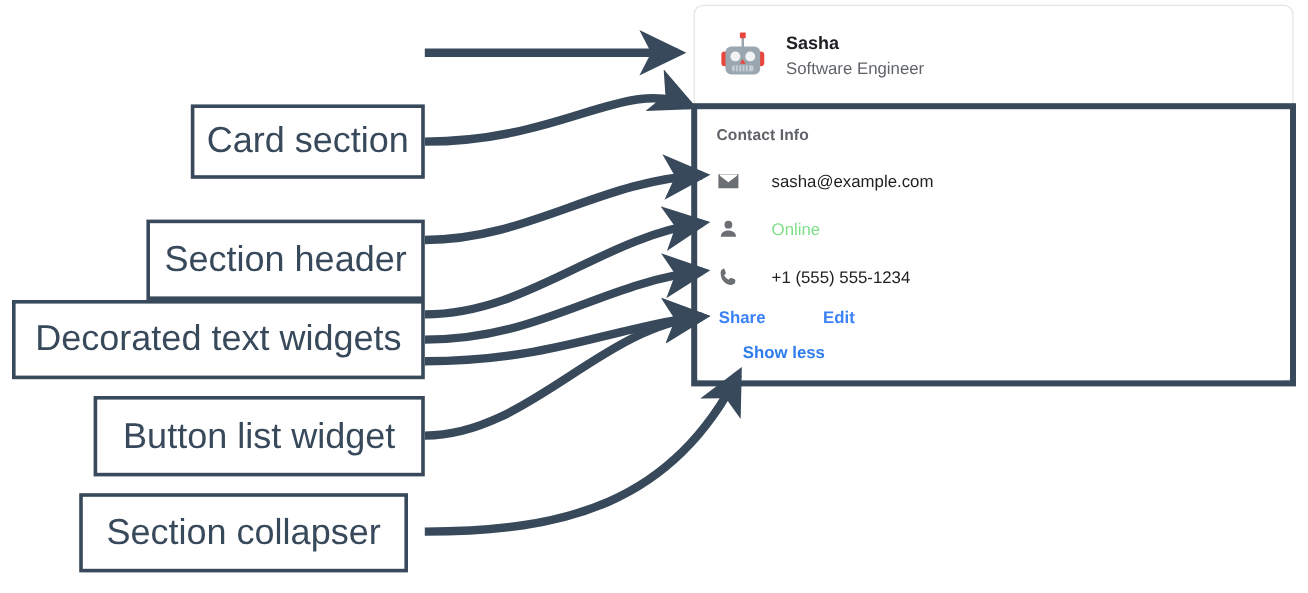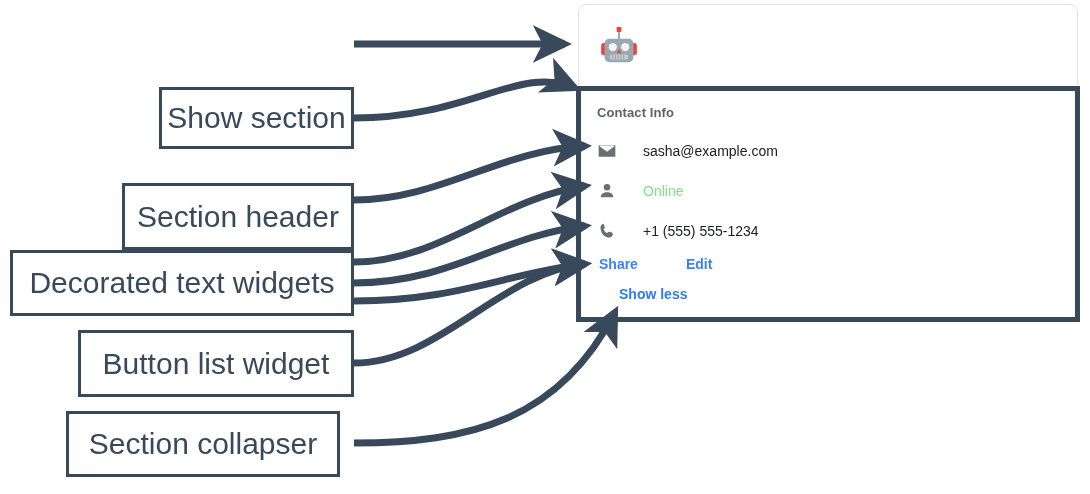--- a/index.html
+++ b/index.html
@@ -184,20 +184,24 @@
             <path d="M32 35 l3.5 6 h-7 z" fill="#e8453c"></path>
 
             <rect x="19" y="43" width="26" height="7" rx="2" fill="#c6ced4"></rect>
             <rect x="22" y="43" width="1.6" height="7" fill="#9aa7b0"></rect>
             <rect x="26" y="43" width="1.6" height="7" fill="#9aa7b0"></rect>
             <rect x="30" y="43" width="1.6" height="7" fill="#9aa7b0"></rect>
             <rect x="34" y="43" width="1.6" height="7" fill="#9aa7b0"></rect>
             <rect x="38" y="43" width="1.6" height="7" fill="#9aa7b0"></rect>
           </svg>
         </span>
+        <div class="header-texts">
+          <div class="header-title">Sasha</div>
+          <div class="header-subtitle">Software Engineer</div>
+        </div>
       </div>
 
       <div class="card-section">
 
         <div class="section-header">Contact Info</div>
 
         <div class="dtw-row">
           <span class="dtw-icon">
             <svg viewBox="0 0 24 24" width="20" height="20" aria-hidden="true">
               <path fill="#6b6f73" d="M2 5h20v14H2z"></path>
@@ -260,21 +264,21 @@
       <path d="M354,301 C460,301 510,272 585,264"></path>
 
       <path d="M354,363 C440,363 500,272 585,264"></path>
 
       <path d="M354,443 C470,443 560,420 615,312"></path>
     </g>
   </svg>
 
 
   <div class="ann-box" style="left:159px; top:87px; width:195px; height:62px;">
-    <span>Show section</span>
+    <span>Card section</span>
   </div>
 
   <div class="ann-box" style="left:122px; top:183px; width:232px; height:67px;">
     <span>Section header</span>
   </div>
 
   <div class="ann-box" style="left:10px; top:250px; width:344px; height:66px;">
     <span>Decorated text widgets</span>
   </div>
 

